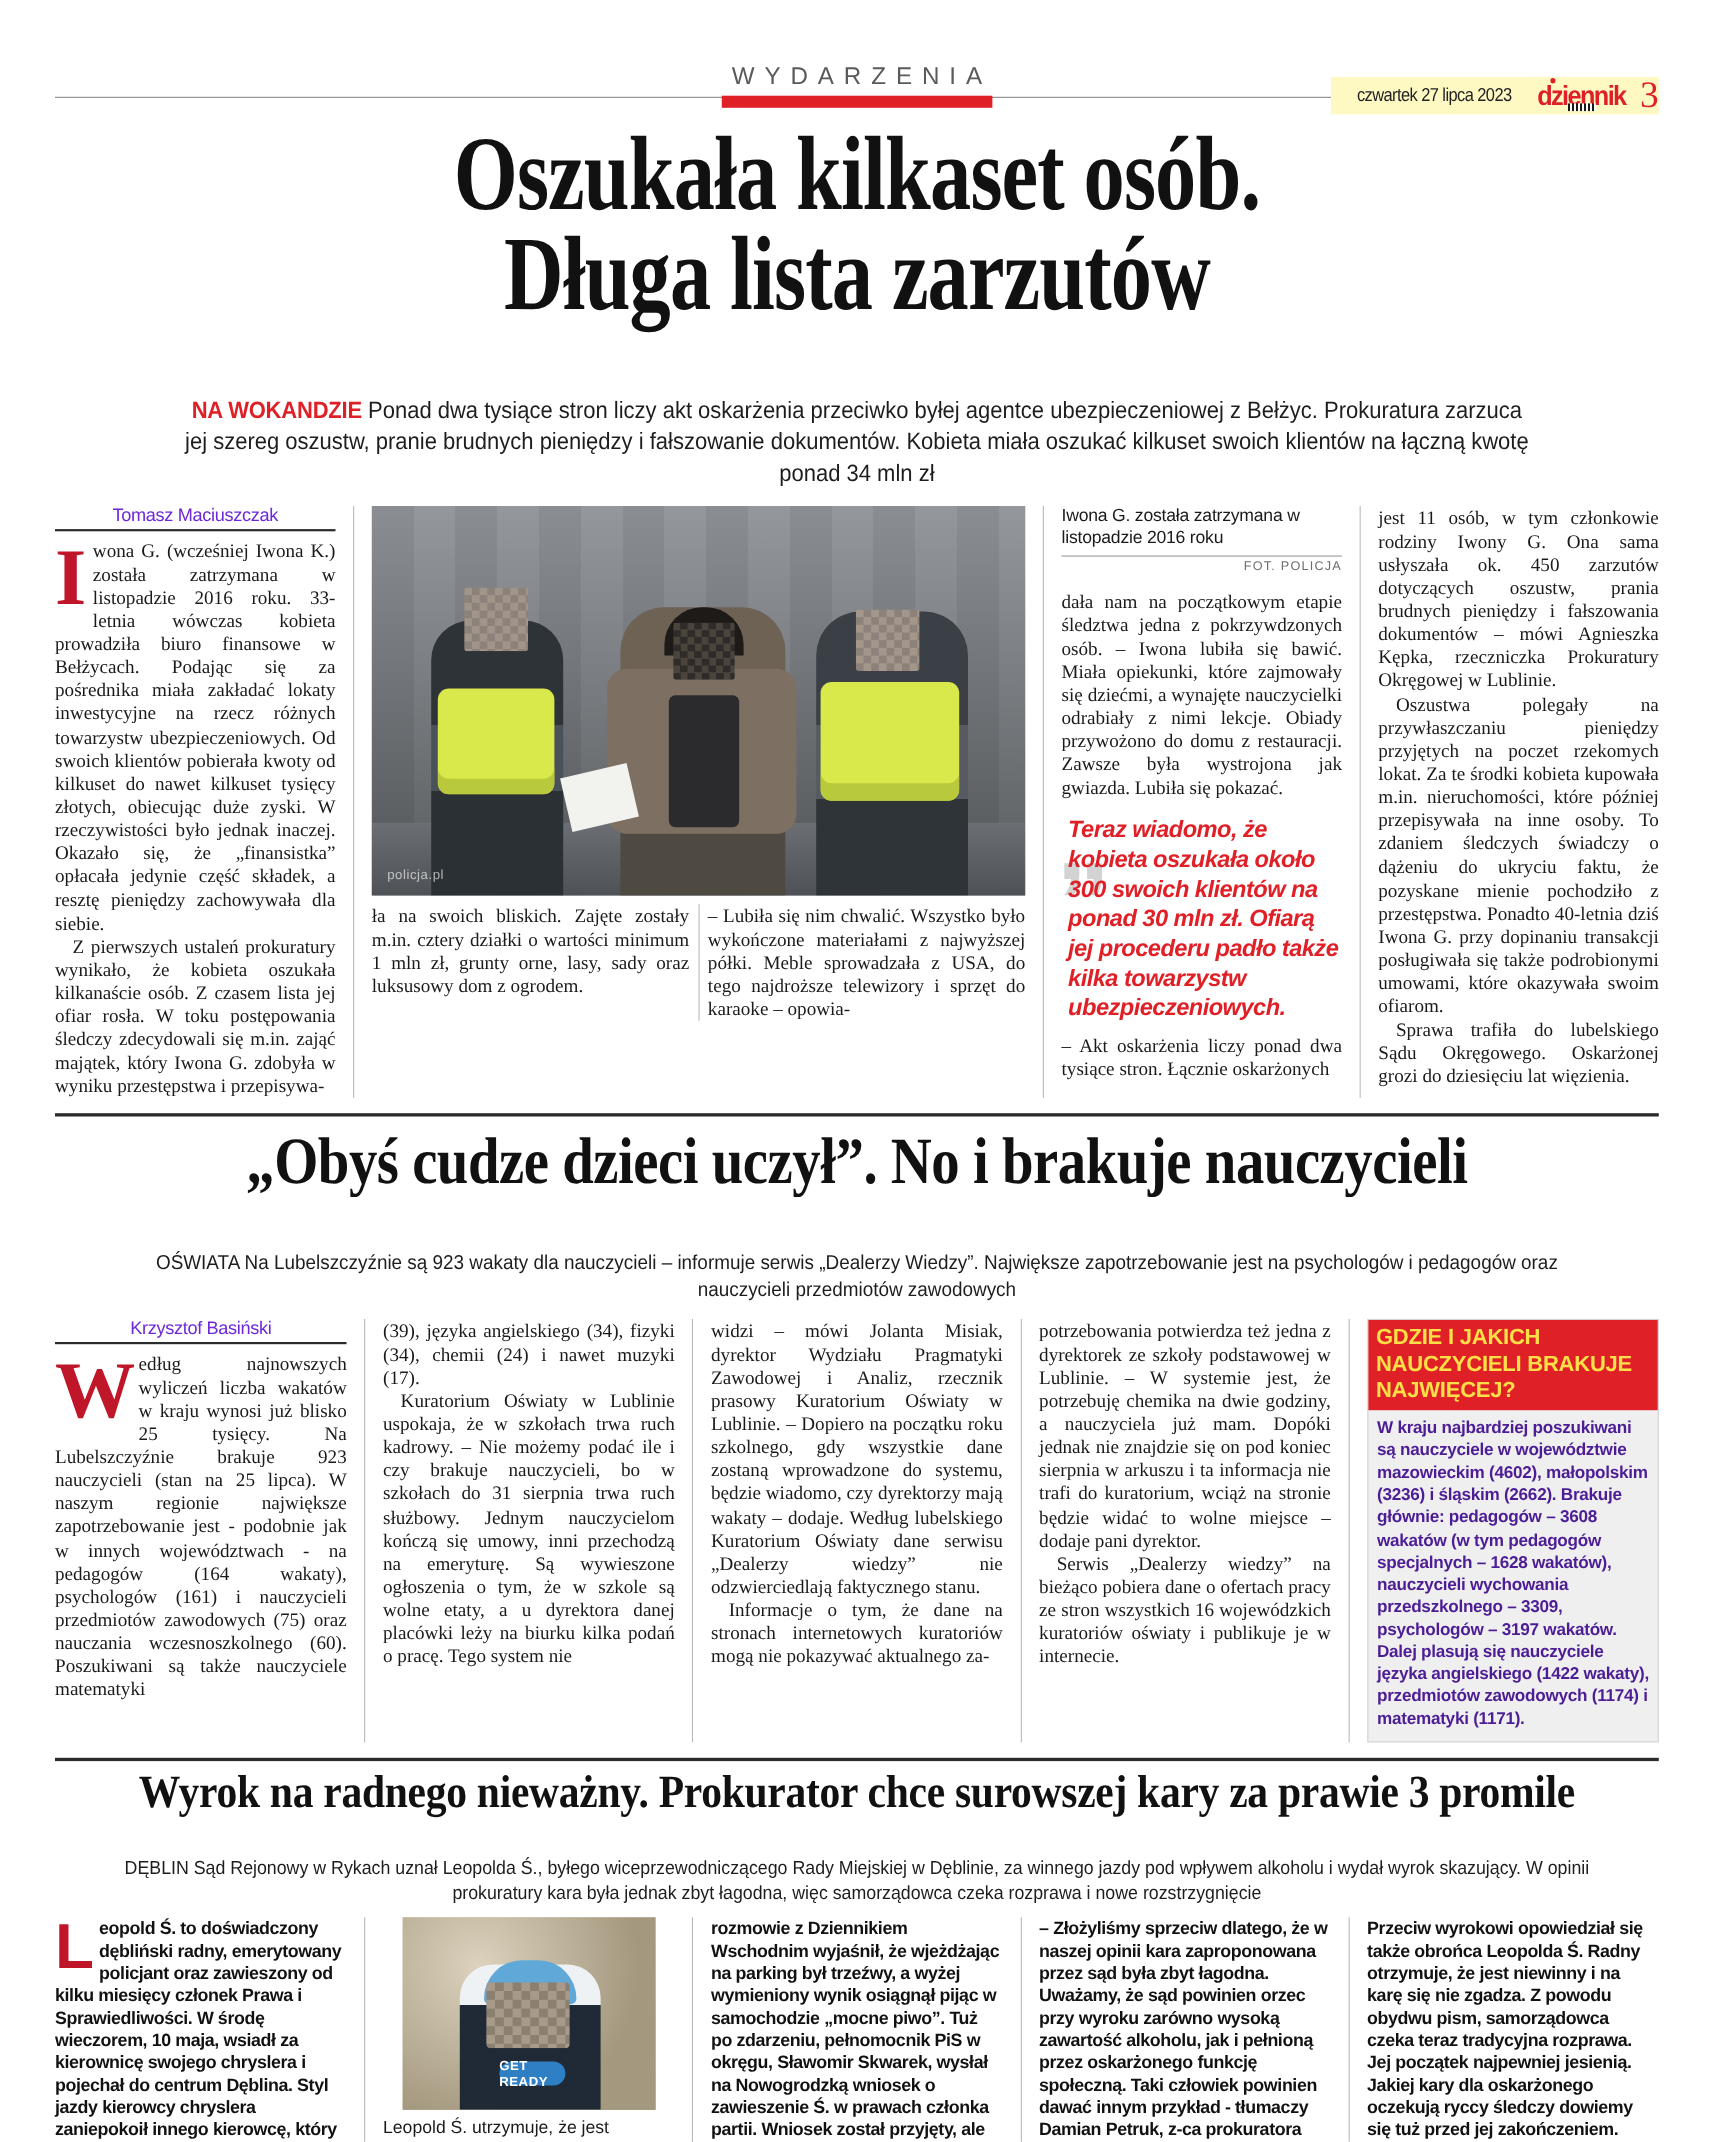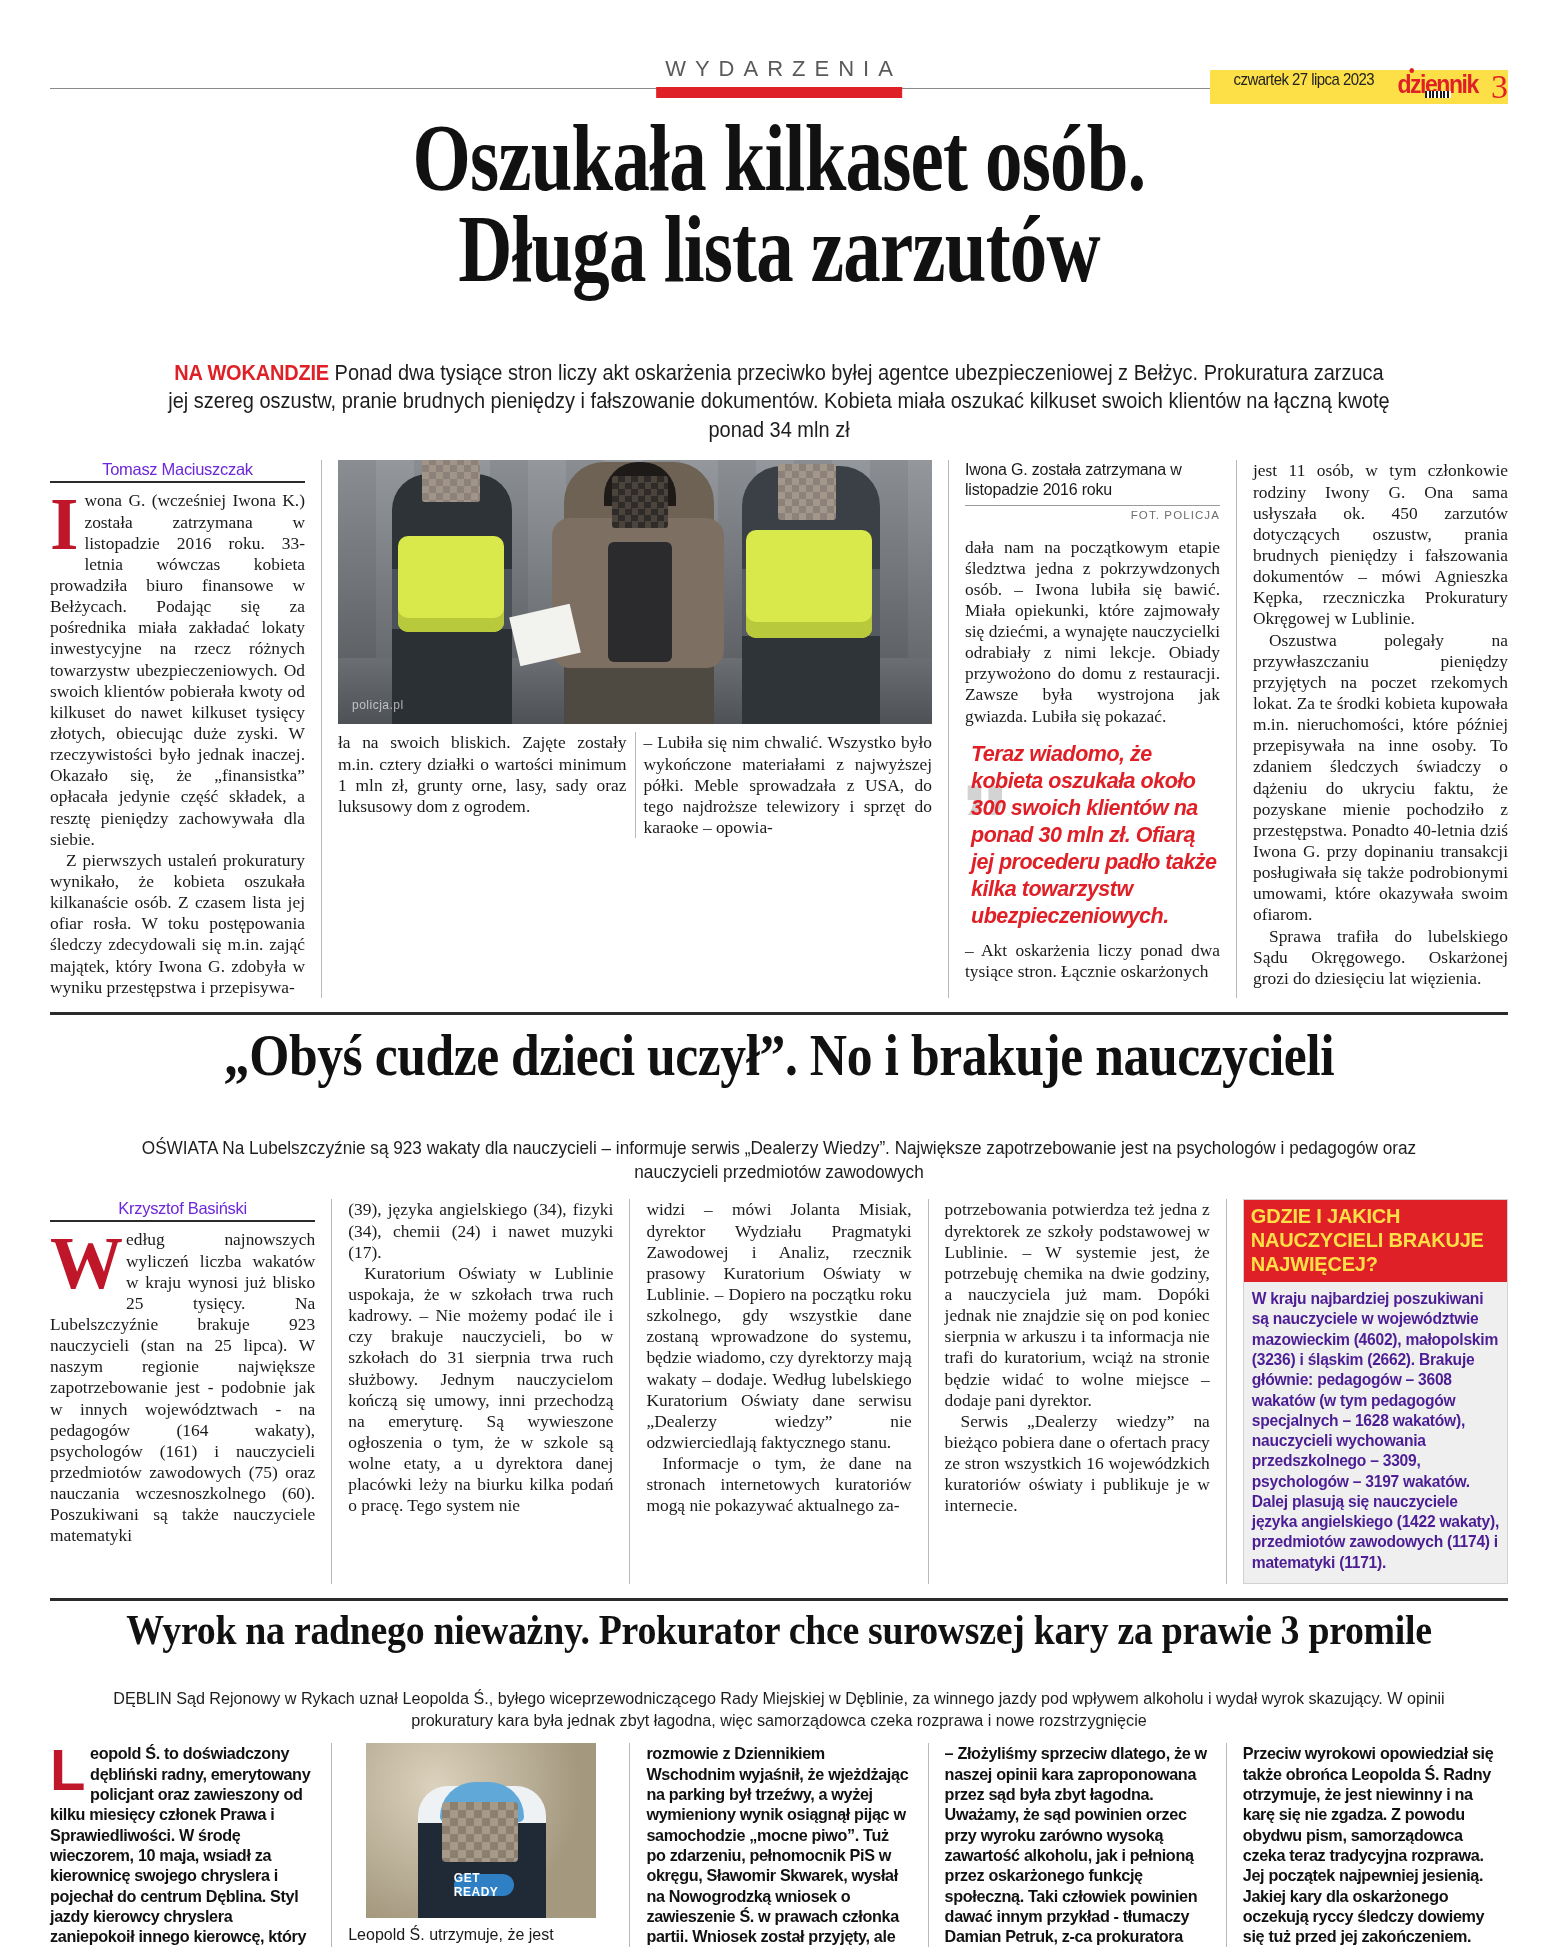--- a/index.html
+++ b/index.html
@@ -26,22 +26,22 @@
   .masthead .section {
     font-family:"Liberation Sans", sans-serif;
     font-size:22px; letter-spacing:9px; color:#5a5a5a; font-weight:400;
     padding-left:9px;
   }
   .masthead .section-bar {
     margin-top:5px; height:11px; background:#e02027; width:100%;
   }
   .masthead .right {
     position:absolute; right:0; top:14px;
-    display:flex; align-items:flex-start; gap:10px;
-    background:#fde047; padding-left:14px;
+    display:flex; align-items:center; gap:10px;
+    background:#fef9c3; padding-left:14px;
   }
   .masthead .date {
     font-family:"Liberation Sans", sans-serif;
     font-size:17px; color:#222; letter-spacing:-0.6px;
     transform: scaleX(0.88); transform-origin: right baseline;
   }
   .logo {
     font-family:"Liberation Sans", sans-serif;
     font-weight:bold; font-size:25px; color:#e02027;
     letter-spacing:-1.6px; position:relative; transform:scaleX(0.92);
@@ -106,21 +106,21 @@
     color:#c0162a;
     font-size:73px;
     line-height:0.80;
     padding:4px 6px 0 0;
     margin-top:2px;
   }
   .dropcap-w::first-letter { font-size:73px; padding-right:3px; }
 
   
   .photo-main {
-    width:594px; height:264px; position:relative; overflow:hidden;
+    width:594px; height:354px; position:relative; overflow:hidden;
     background: linear-gradient(170deg,#8f9398 0%, #6f7479 25%, #585c61 55%, #43474b 100%);
   }
   .photo-main .wall { position:absolute; inset:0;
     background:
       linear-gradient(180deg, rgba(255,255,255,.10), rgba(0,0,0,.35)),
       repeating-linear-gradient(90deg, #7d8186 0 38px, #888c91 38px 76px);
   }
   .photo-main .ground { position:absolute; left:0; right:0; bottom:0; height:66px;
     background: linear-gradient(180deg,#6b6f73,#4e5256); }
   .photo-main .officer-l { position:absolute; left:54px; bottom:0; width:120px; height:250px;

